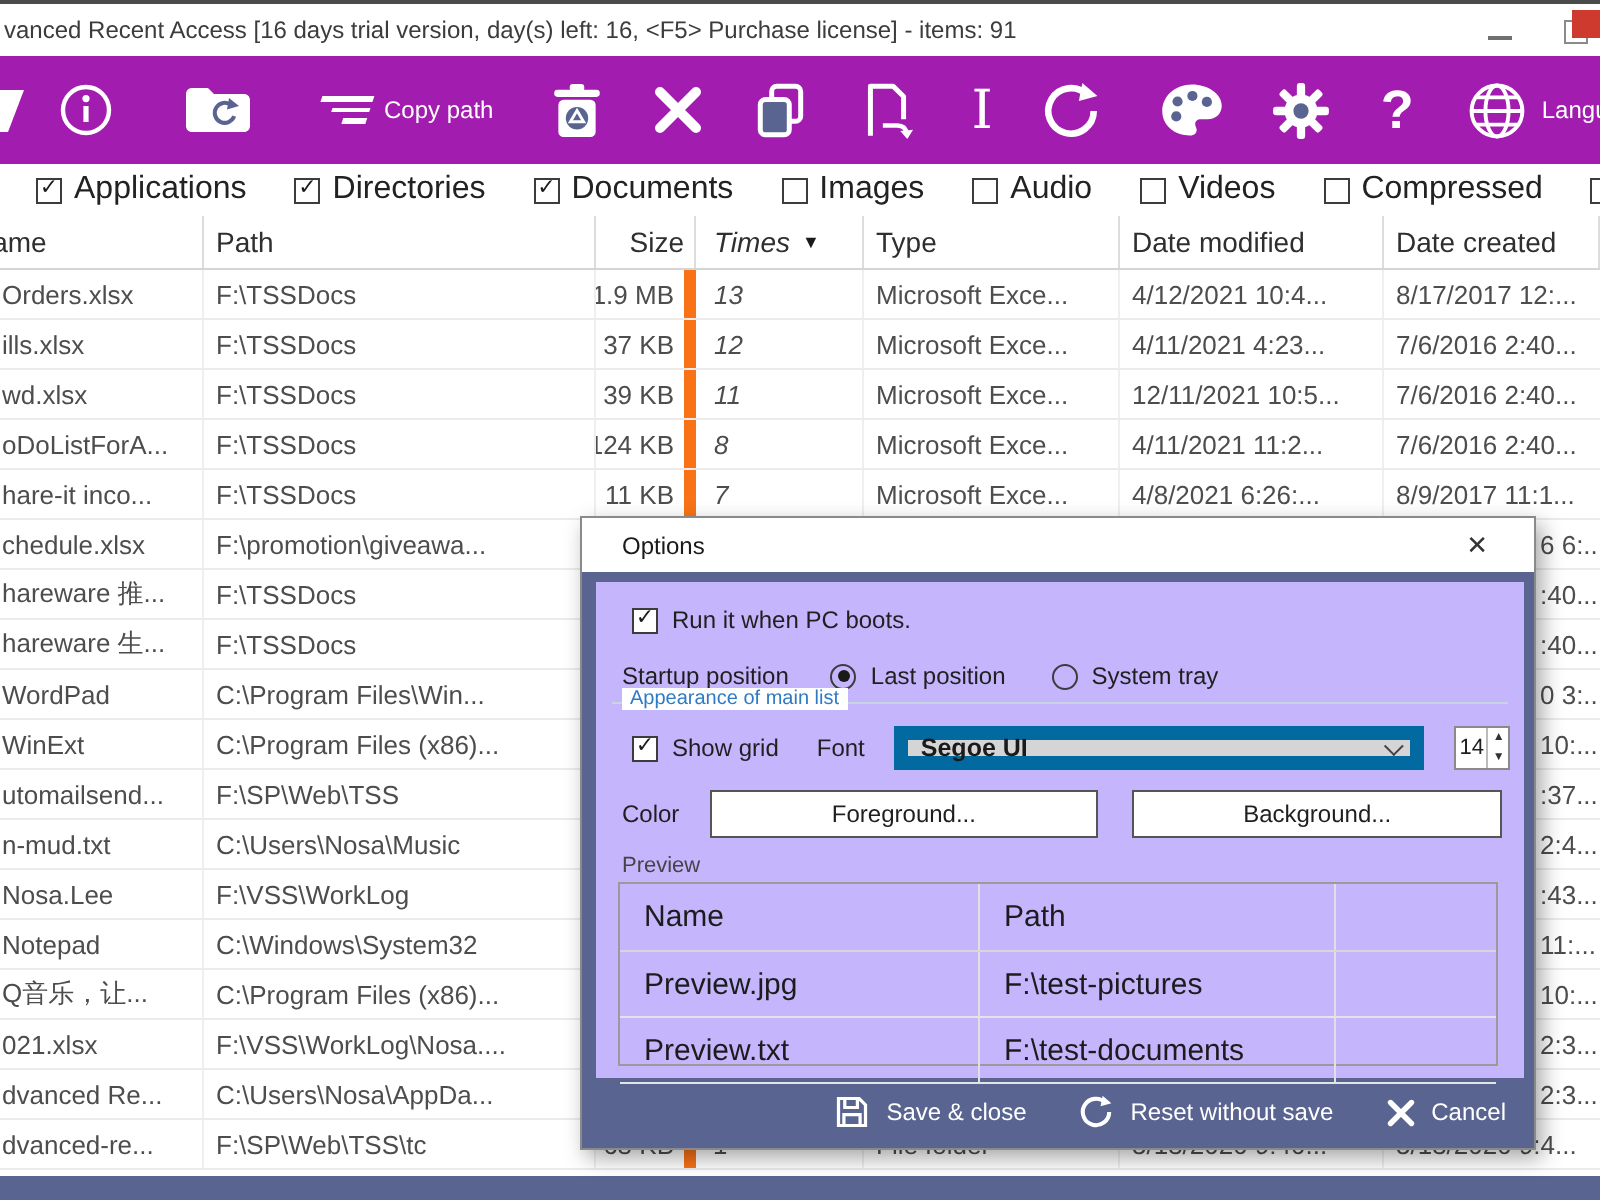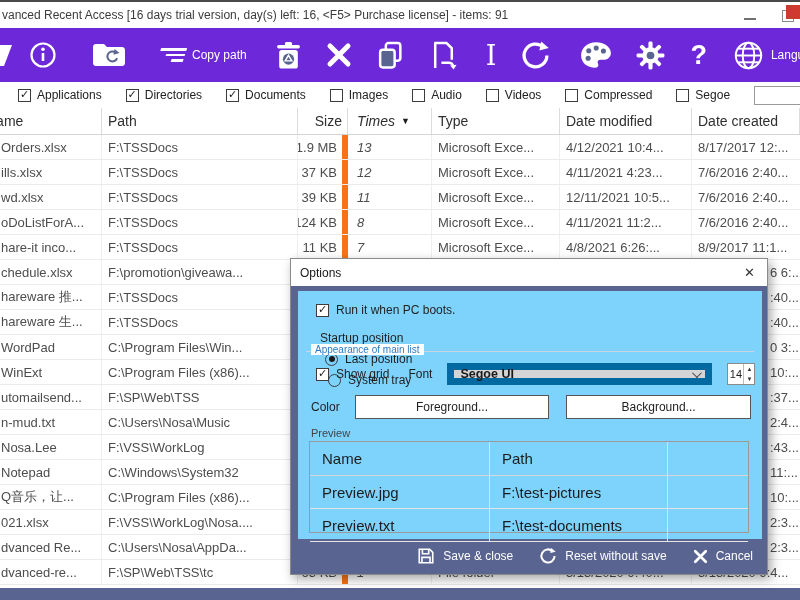--- a/index.html
+++ b/index.html
@@ -8,32 +8,32 @@
 
   
   .titlebar { position:absolute; top:0; left:0; width:800px; height:28px; background:#fff; border-top:2px solid #4a4a4a; display:flex; align-items:center; }
   .titlebar .title { font-size:12px; color:#3c3c3c; margin-left:2px; white-space:nowrap; }
   .wincontrols { position:absolute; right:6px; top:0; height:28px; display:flex; align-items:center; gap:26px; }
   .win-min { width:12px; height:1.5px; background:#707070; margin-top:6px; }
   .win-max { width:12px; height:12px; border:1.5px solid #8a8a8a; }
   .win-close { position:absolute; right:0; top:3px; width:14px; height:14px; background:#cf3a2e; }
 
   
-  .toolbar { position:absolute; top:28px; left:0; width:800px; height:54px; background:#6d28d9; display:flex; align-items:center; }
+  .toolbar { position:absolute; top:28px; left:0; width:800px; height:54px; background:#a21caf; display:flex; align-items:center; }
   .tbtn { display:flex; align-items:center; justify-content:center; height:54px; padding:0 8px; cursor:pointer; }
   .tsep { width:1px; height:54px; background:rgba(255,255,255,0.35); margin:0 6px; }
   .tlabel { color:#fff; font-size:12px; margin-left:7px; white-space:nowrap; }
   .glyph { color:#fff; font-weight:bold; }
   .copylines { display:flex; flex-direction:column; gap:3px; align-items:flex-end; transform:skewX(-18deg); }
   .copylines i { display:block; height:2.5px; background:#fff; }
   .ibeam { font-family:"DejaVu Serif",serif; font-size:27px; color:#fff; line-height:1; }
 
   
   .filterbar { position:absolute; top:82px; left:0; width:800px; height:26px; background:#fff; display:flex; align-items:center; padding-left:18px; gap:24px; }
-  .fitem { display:flex; align-items:center; gap:6px; font-size:12px; color:#222; cursor:pointer; white-space:nowrap;justify-content:center; }
+  .fitem { display:flex; align-items:center; gap:6px; font-size:16px; color:#222; cursor:pointer; white-space:nowrap;justify-content:center; }
   .cb { width:13px; height:13px; border:1px solid #3c3c3c; background:#fff; display:inline-flex; align-items:center; justify-content:center; font-size:11px; color:#1a1a1a; line-height:1; }
   .cb.checked::after { content:"✓"; margin-top:-1px; }
   .searchbox { margin-left:auto; margin-right:2px; width:158px; height:19px; border:1px solid #9a9a9a; font-size:12px; padding:0 4px; }
 
   
   .thead { position:absolute; top:108px; left:0; width:800px; height:27px; background:#fff; border-bottom:1px solid #d5d5d5; display:flex; font-size:14px; color:#2f2f2f; }
   .thead .cell { border-right:1px solid #dcdcdc; display:flex; align-items:center; }
   .tbody { position:absolute; top:135px; left:0; width:800px; height:450px; background:#fff; }
   .trow { display:flex; height:25px; border-bottom:1px solid #ebebeb; font-size:13px; color:#4d4d4d; background:#fff; }
   .cell { overflow:hidden; white-space:nowrap; display:flex; align-items:center; }
@@ -45,23 +45,23 @@
   .c-modified { width:132px; padding-left:6px; border-right:1px solid #efefef; }
   .c-created { flex:1; padding-left:6px; }
   .thead .c-name span { display:inline-block; text-indent:-15px; }
   .sortarrow { font-size:9px; margin-left:6px; color:#1a1a1a; }
   .occluded .c-created span { display:inline-block; padding-left:72px; }
 
   .statusbar { position:absolute; left:0; top:588px; width:800px; height:12px; background:#5a6491; }
 
   
   .dialog { position:absolute; left:290px; top:258px; width:478px; height:317px; background:#5a6491; border:1px solid #8a8a8a; box-shadow:3px 4px 10px rgba(0,0,0,0.35); }
-  .dtitle { height:27px; background:#fff; display:flex; align-items:center; padding:0 9px; font-size:12px; color:#1a1a1a; }
+  .dtitle { height:27px; background:#fff; display:flex; align-items:center; padding:0 20px; font-size:12px; color:#1a1a1a; }
   .dclose { margin-left:auto; font-size:13px; color:#333; cursor:pointer; padding:0 3px; }
-  .dpanel { position:absolute; left:7px; top:32px; width:464px; height:248px; background:#7dd3fc; }
+  .dpanel { position:absolute; left:7px; top:32px; width:464px; height:248px; background:#c4b5fd; }
   .drow { position:absolute; display:flex; align-items:center; gap:7px; font-size:12px; color:#1f1f1f; }
   .radio { width:13px; height:13px; border:1px solid #3c3c3c; border-radius:50%; position:relative; }
   .radio.checked::after { content:""; position:absolute; left:2.5px; top:2.5px; width:6px; height:6px; border-radius:50%; background:#1a1a1a; }
   .grouplabel { position:absolute; left:13px; top:53px; font-size:10px; color:#2f7bc3; background:#fff; padding:0 4px; z-index:1; }
   .groupline { position:absolute; left:8px; top:60px; width:448px; border-top:1px solid #c9d4e2; }
   .dropdown { width:265px; height:22px; background:#d5d5d5; border:7px solid #0369a1; display:flex; align-items:center; padding:0 6px; font-size:12.5px; font-weight:bold; color:#1a1a1a; }
   .chev { margin-left:auto; width:7px; height:7px; border-right:1.5px solid #444; border-bottom:1.5px solid #444; transform:rotate(45deg) translateY(-2px); }
   .spin { width:28px; height:22px; border:1px solid #8a8a8a; background:#fff; display:flex; }
   .spin .val { flex:1; font-size:11px; display:flex; align-items:center; justify-content:center; }
   .spin .arrows { width:11px; border-left:1px solid #bbb; display:flex; flex-direction:column; }
@@ -680,21 +680,21 @@
   <div class="dialog">
     <div class="dtitle">
       <span>Options</span>
       <span class="dclose">✕</span>
     </div>
     <div class="dpanel">
       <div class="drow" style="left:18px; top:12px;">
         <span class="cb checked"></span>
         <span>Run it when PC boots.</span>
       </div>
-      <div class="drow" style="left:13px; top:40px;flex-direction:column;">
+      <div class="drow" style="left:13px; top:40px;">
         <span>Startup position</span>
         <span class="drow" style="position:static; margin-left:14px;">
           <span class="radio checked"></span>
           <span>Last position</span>
         </span>
         <span class="drow" style="position:static; margin-left:16px;">
           <span class="radio"></span>
           <span>System tray</span>
         </span>
       </div>

